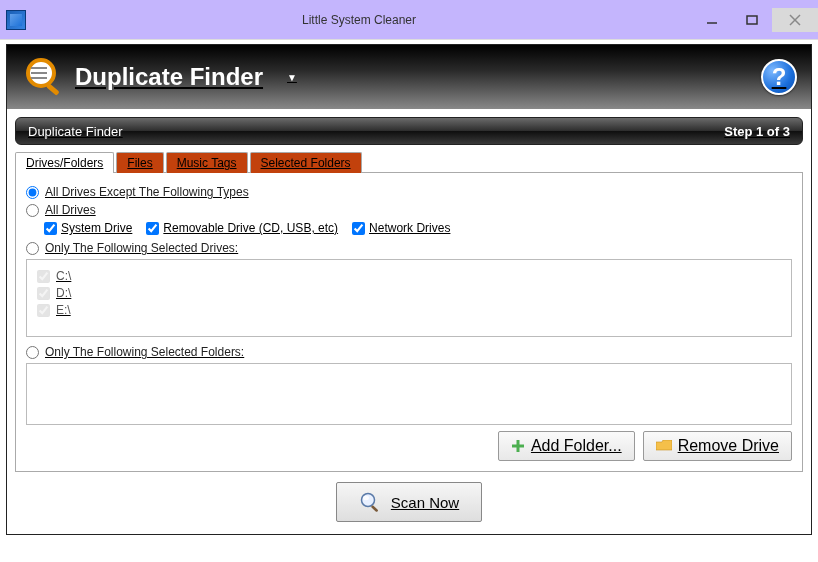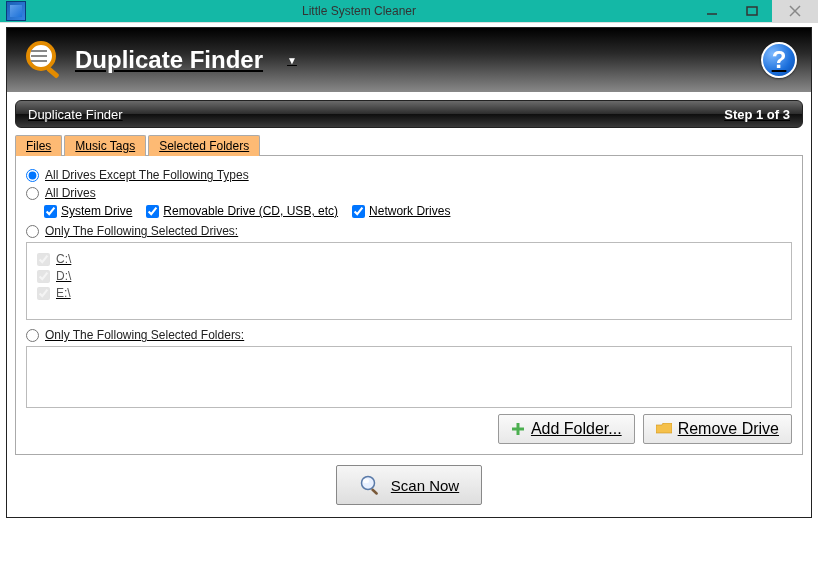--- a/index.html
+++ b/index.html
@@ -1,39 +1,39 @@
 <!DOCTYPE html>
 <html><head>
 <meta charset="utf-8">
 <style>
 * { box-sizing: border-box; margin: 0; padding: 0; }
 body { font-family: "Segoe UI", Tahoma, sans-serif; font-size: 12px; background: #fff; width: 818px; height: 562px; overflow: hidden; }
 
-.titlebar { height: 23px; background: #14b8a6; display: flex; align-items: center; border-bottom: 1px solid #ddd; }
+.titlebar { height: 40px; background: #c4b5fd; display: flex; align-items: center; border-bottom: 1px solid #ddd; }
 .titlebar-icon { width: 20px; height: 20px; margin-left: 6px; background: linear-gradient(135deg,#1a5fb4,#3584e4); border: 1px solid #0a3a7a; position: relative; }
 .titlebar-icon::after { content:""; position:absolute; inset:3px; background: linear-gradient(135deg,#62a0ea,#1c71d8); }
 .titlebar-title { flex: 1; text-align: center; font-size: 12px; color: #333; }
 .titlebar-controls { display:flex; }
 .tb-btn { width: 40px; height: 24px; display:flex; align-items:center; justify-content:center; font-size: 14px; color:#333; cursor:pointer; }
 .tb-btn.close { background:#d9d9d9; color:#888; width:46px; font-size:16px; }
 
 .outer { padding: 4px 6px 8px 6px; }
 .panel { border: 1px solid #222; background:#fff;text-decoration:underline; }
 
 .header { height: 64px; background: linear-gradient(to bottom, #000 0%, #2a2a2a 40%, #888 100%); display:flex; align-items:center; padding: 0 14px; }
 .header-icon svg { display:block; }
 .header-title { color:#fff; font-size: 24px; font-weight:bold; margin-left: 10px; }
 .header-menu { color:#fff; margin-left: 24px; font-size: 10px; cursor:pointer; }
 .help-btn { margin-left:auto; width:36px; height:36px; border-radius:50%; background: radial-gradient(circle at 30% 30%, #7db9ff, #1a6edb 60%, #0a4aa8); border:2px solid #fff; display:flex; align-items:center; justify-content:center; color:#fff; font-size:24px; font-weight:bold; cursor:pointer; box-shadow: 0 1px 2px rgba(0,0,0,0.5); }
 
 .section-bar { margin: 8px 8px 6px 8px; height: 28px; border-radius: 6px; background: linear-gradient(to bottom, #6a6a6a 0%, #2f2f2f 48%, #0f0f0f 52%, #3a3a3a 100%); border:1px solid #222; display:flex; align-items:center; padding: 0 12px; color:#fff; font-size:13px; }
 .section-bar .step { margin-left:auto; font-weight:bold; }
 
 .tabs { margin: 0 8px; display:flex; }
-.tab { border:1px solid #aaa; border-bottom:none; padding: 3px 10px; font-size:12px; background:#fdba74; margin-right:2px; cursor:pointer; position:relative; top:1px; border-radius: 2px 2px 0 0; }
+.tab { border:1px solid #aaa; border-bottom:none; padding: 3px 10px; font-size:12px; background:#c2410c; margin-right:2px; cursor:pointer; position:relative; top:1px; border-radius: 2px 2px 0 0; }
 .tab.active { background:#fff; z-index:2; }
 
 .tab-content { margin: 0 8px; border:1px solid #aaa; padding: 8px 10px 10px 10px; background:#fff; }
 
 .radio-row, .check-row { display:flex; align-items:center; gap:6px; margin: 4px 0; font-size:12px; color:#222; }
 .radio-row input, .check-row input { cursor:pointer; }
 .indent-checks { display:flex; gap:14px; margin: 4px 0 6px 18px; flex-wrap:wrap; }
 .indent-checks label { display:flex; align-items:center; gap:4px; }
 
 .drives-box { border:1px solid #bbb; height: 78px; margin: 4px 0 8px 0; padding: 6px 10px; overflow-y:auto; position:relative; }
@@ -97,20 +97,21 @@
         <span>?</span>
       </div>
     </div>
 
     <div class="section-bar">
       <span>Duplicate Finder</span>
       <span class="step">Step 1 of 3</span>
     </div>
 
     <div class="tabs">
+      <div class="tab active">Drives/Folders</div>
       <div class="tab">Files</div>
       <div class="tab">Music Tags</div>
       <div class="tab">Selected Folders</div>
     </div>
 
     <div class="tab-content">
 
       <label class="radio-row">
         <input type="radio" name="drivesel" checked="" style="">
         <span>All Drives Except The Following Types</span>

